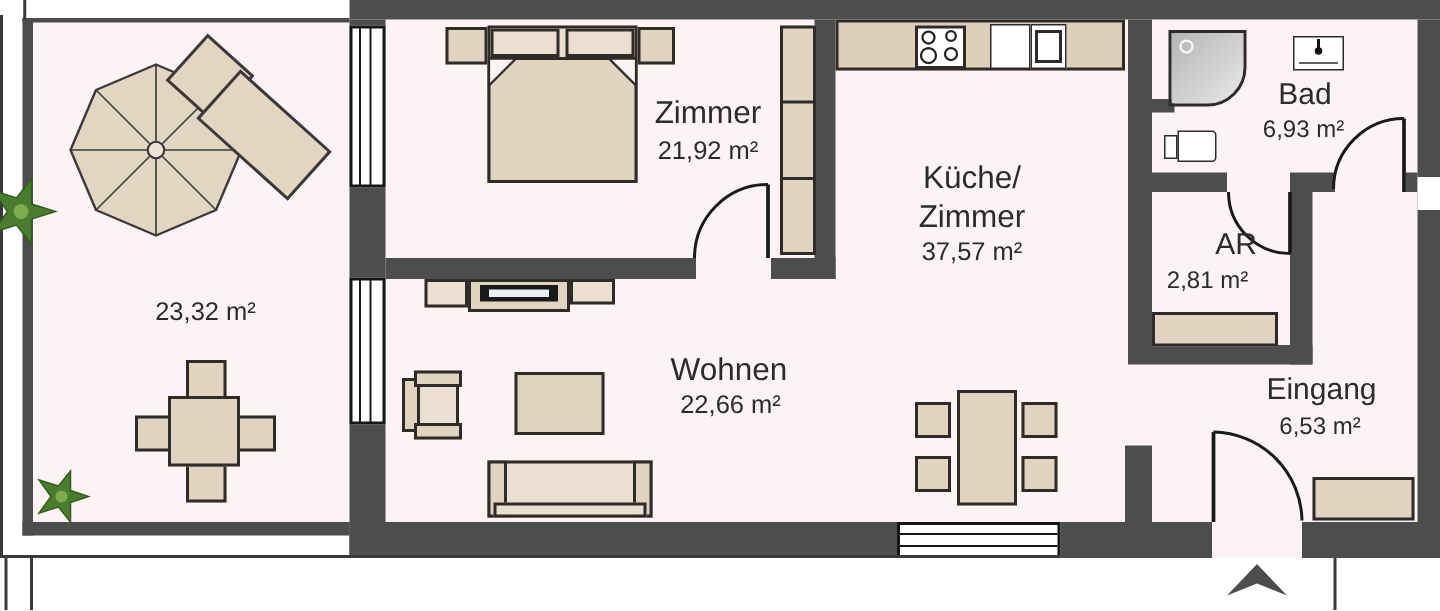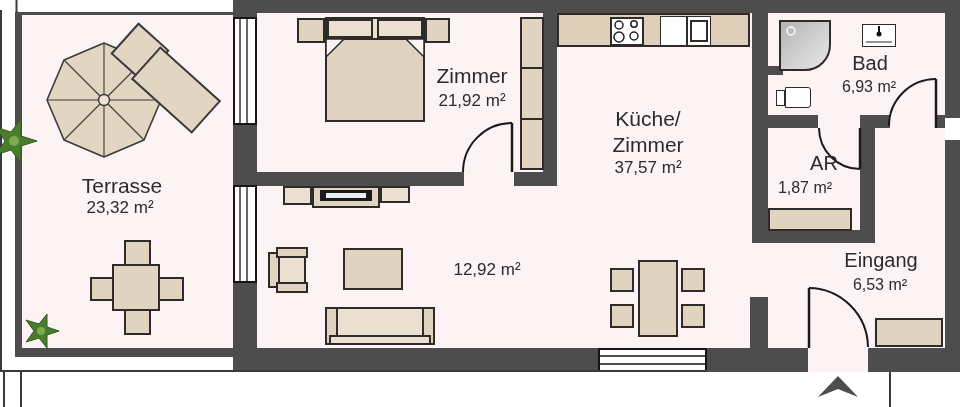--- a/index.html
+++ b/index.html
@@ -196,34 +196,34 @@
       </g>
       <g>
         <path d="M809 348 L809 288" stroke-width="2.5"></path>
         <path d="M809 288 A 60 60 0 0 1 868 347" stroke-width="2"></path>
       </g>
     </g>
 
     <polygon points="838,376 858,397 838,389 818,397" fill="#4d4d4d"></polygon>
   </svg>
 
-  <div class="label big" style="left:122px;top:175px;">Terrasse</div>
-  <div class="label small" style="left:120px;top:199px;text-align:right;">23,32 m²</div>
+  <div class="label small" style="left:137px;top:199px;text-align:right;">23,32 m²</div>
 
   <div class="label big" style="left:472px;top:65px;">Zimmer</div>
   <div class="label small" style="left:472px;top:92px;">21,92 m²</div>
 
   <div class="label big" style="left:648px;top:108px;">Küche/</div>
   <div class="label big" style="left:648px;top:134px;">Zimmer</div>
   <div class="label small" style="left:648px;top:159px;">37,57 m²</div>
 
   <div class="label med" style="left:870px;top:53px;">Bad</div>
   <div class="label smaller" style="left:869px;top:79px;">6,93 m²</div>
 
   <div class="label med" style="left:804px;top:153px;margin-left:20px;">AR</div>
-  <div class="label smaller" style="left:805px;top:180px;">1,87 m²</div>
-
-  <div class="label small" style="left:487px;top:261px;">12,92 m²</div>
+  <div class="label smaller" style="left:805px;top:180px;">2,81 m²</div>
+
+  <div class="label big" style="left:486px;top:236px;">Wohnen</div>
+  <div class="label small" style="left:487px;top:261px;">22,66 m²</div>
 
   <div class="label med" style="left:881px;top:250px;">Eingang</div>
   <div class="label smaller" style="left:880px;top:277px;">6,53 m²</div>
 
 </div>
 
 </body></html>

